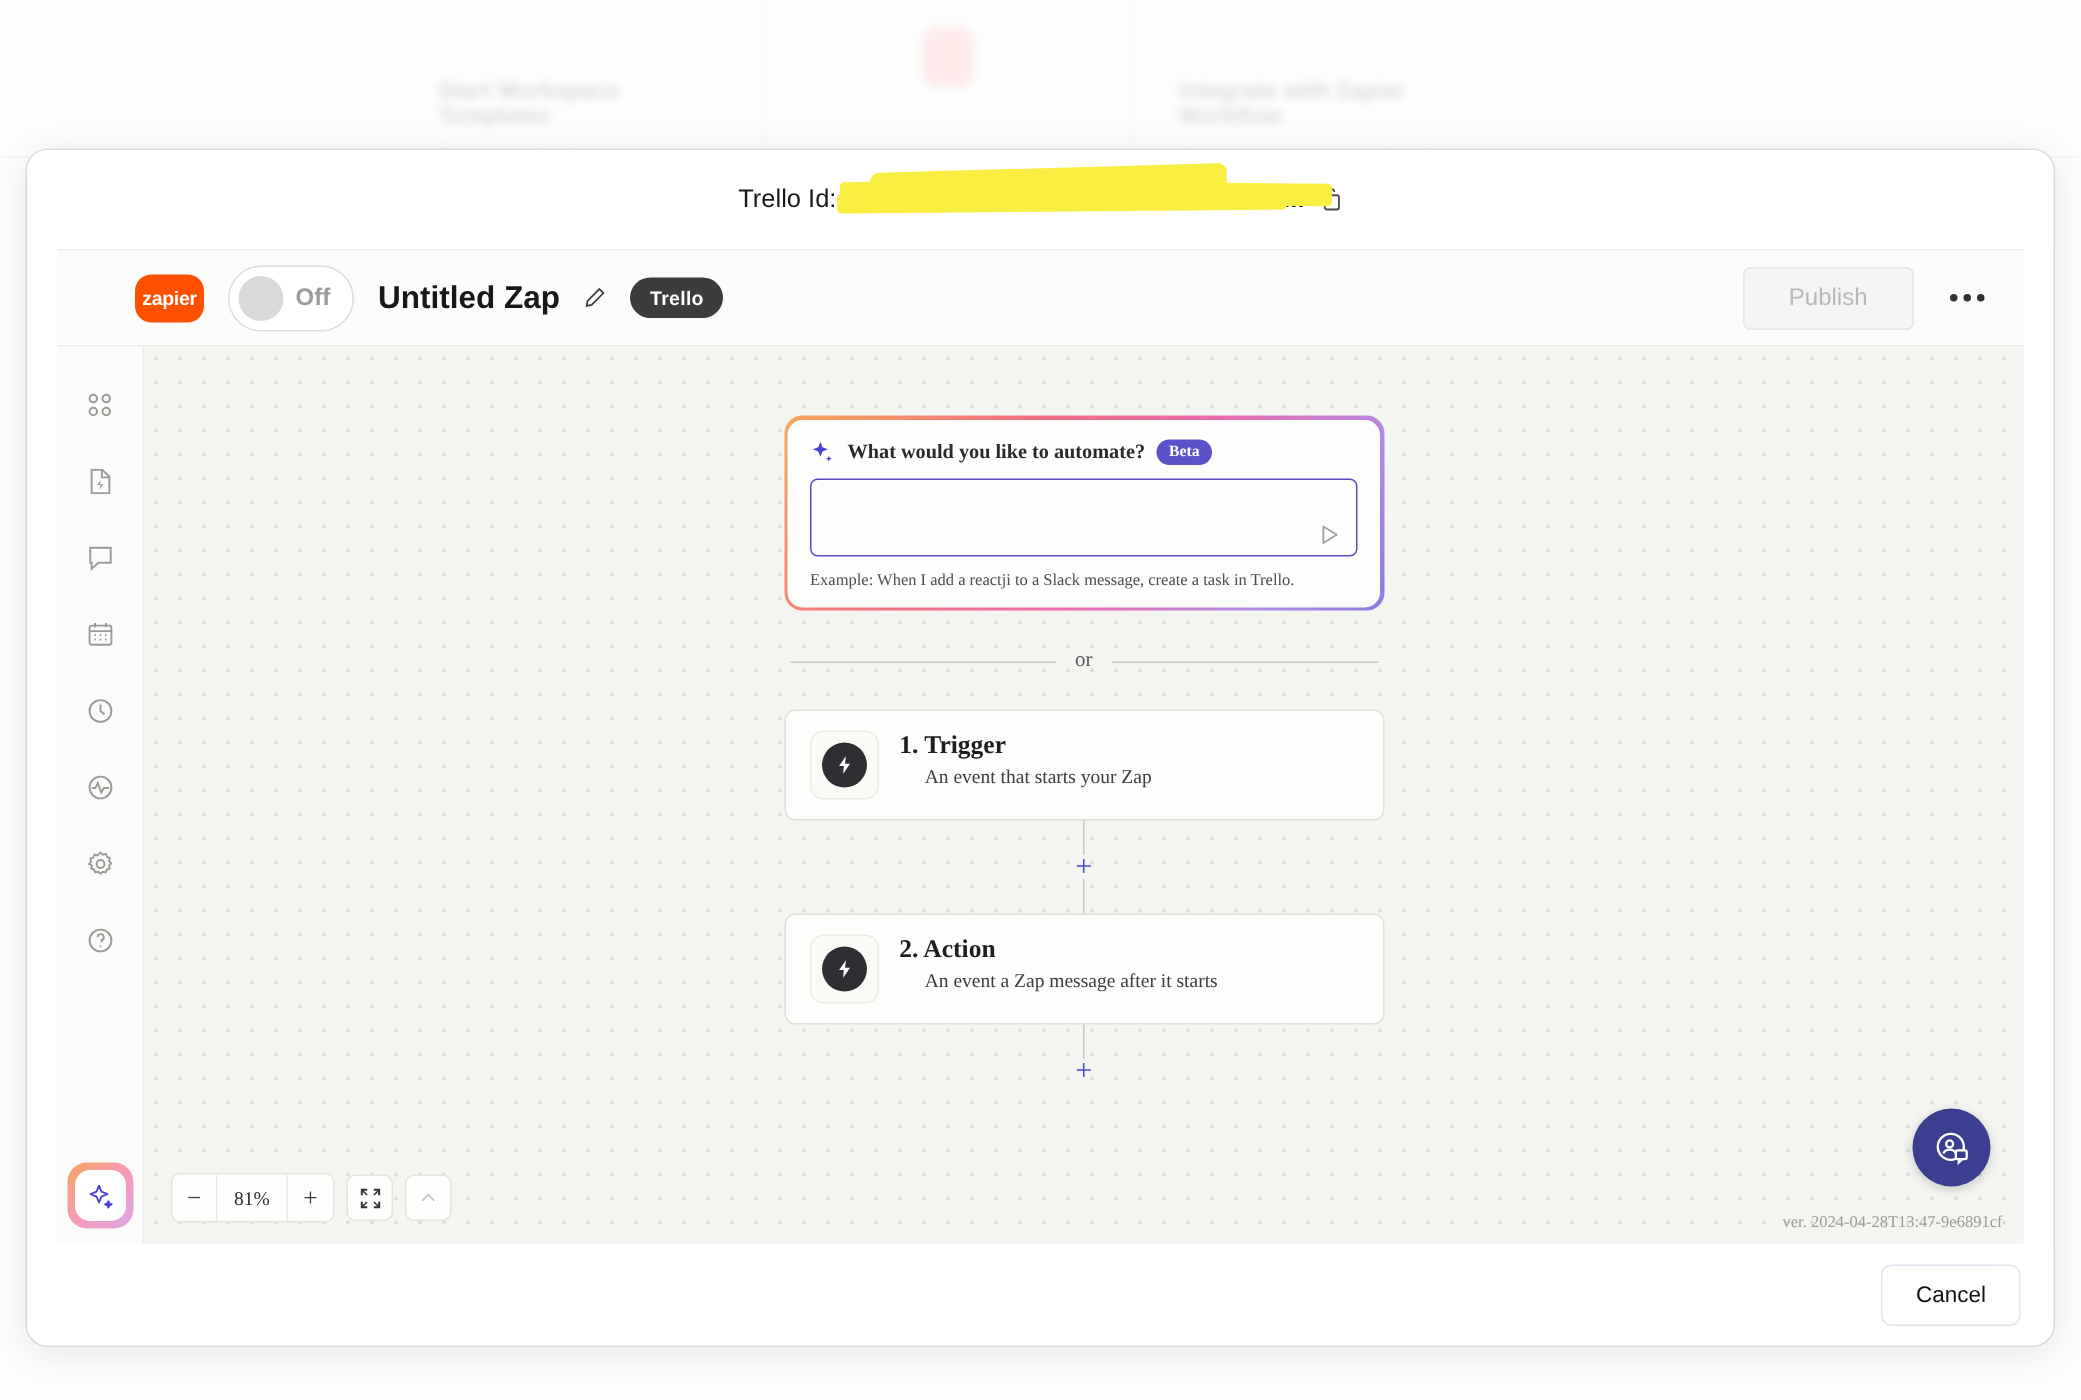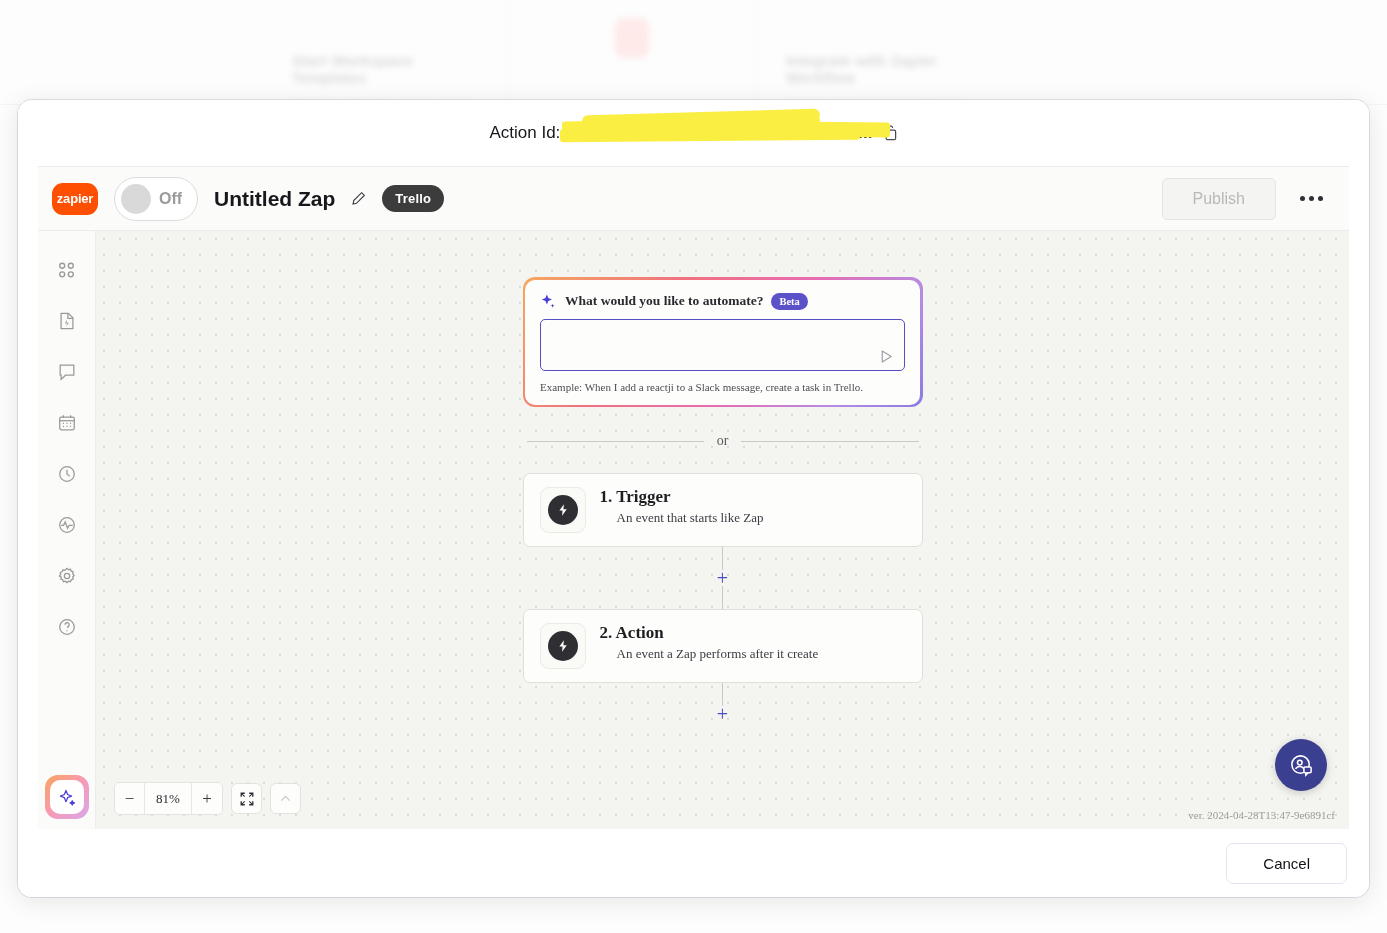--- a/index.html
+++ b/index.html
@@ -87,21 +87,21 @@
     height: 64px; flex: 0 0 64px;
     display: flex; align-items: center; gap: 16px;
     padding: 0 18px 0 14px;
     background: #fbfbfa;
     border-bottom: 1px solid #ececea;
   }
   .zapier-logo {
     width: 46px; height: 32px; border-radius: 11px;
     background: #ff4f00; color: #fff;
     display: flex; align-items: center; justify-content: center;
-    font-size: 13px; font-weight: 700; letter-spacing: -.2px;
+    font-size: 13px; font-weight: 700; letter-spacing: -.2px; margin-left: 38px;
   }
   .toggle {
     width: 84px; height: 44px; border-radius: 24px;
     border: 1.5px solid #dcdcdc; background: #fff;
     display: flex; align-items: center; gap: 8px; padding: 0 6px;
     cursor: pointer;
   }
   .toggle-knob { width: 30px; height: 30px; border-radius: 50%; background: #d9d9d9; }
   .toggle-label { font-size: 16px; font-weight: 700; color: #9b9b9b; }
   .zap-title { font-size: 21px; font-weight: 700; color: #17171c; }
@@ -240,21 +240,21 @@
 
   
   .modal-foot {
     height: 68px; flex: 0 0 68px;
     display: flex; align-items: center; justify-content: flex-end;
     padding: 0 22px;
     background: #fff;
   }
   .cancel-btn {
     background: #fff; border: 1px solid #e2e4ef; color: #111118;
-    font-size: 15px; padding: 11px 36px; border-radius: 7px; cursor: pointer;
+    font-size: 15px; padding: 11px 22px; border-radius: 7px; cursor: pointer;
   }
 </style>
 </head>
 <body>
 
 <div class="bg-page">
   <div class="bg-cards">
     <div class="bg-card">
       <h4>Start Workspace Templates</h4>
       <p>Browse and pick a ready-made workspace to begin.</p>
@@ -276,21 +276,21 @@
 
   <div class="modal-close">
     <svg width="15" height="15" viewBox="0 0 15 15" fill="none" stroke="currentColor" stroke-width="1.3">
       <line x1="2" y1="2" x2="13" y2="13"></line>
         <line x1="13" y1="2" x2="2" y2="13"></line>
     </svg>
   </div>
 
   <div class="modal-head">
     <div class="chatbot-id-wrap">
-      <span class="chatbot-label">Action Id:</span>
+      <span class="chatbot-label">Trello Id:</span>
       <span class="chatbot-value">
         <span>720532...-65c4-46aa-b4..-bed22014b...</span>
         <span class="hl hl1"></span>
         <span class="hl hl2"></span>
         <span class="hl hl3"></span>
         <span class="hl hl4"></span>
       </span>
       <span class="copy-icon">
         <svg width="17" height="17" viewBox="0 0 18 18" fill="none" stroke="currentColor" stroke-width="1.3">
           <rect x="5.5" y="5.5" width="10" height="10" rx="1.6"></rect>
@@ -433,41 +433,41 @@
           <div class="step">
             <div class="step-icon">
               <span class="bolt-circle">
                 <svg width="14" height="14" viewBox="0 0 14 14" fill="currentColor">
                   <path d="M7.9 1.2L3.4 7.6h3.1L6.1 12.8l4.6-6.6H7.4z"></path>
                 </svg>
               </span>
             </div>
             <div>
               <div class="step-title">1. Trigger</div>
-              <div class="step-sub">An event that starts like Zap</div>
+              <div class="step-sub">An event that starts your Zap</div>
             </div>
           </div>
 
           <div class="connector">
             <span class="conn-line"></span>
             <span class="plus-btn">+</span>
             <span class="conn-line"></span>
           </div>
 
           <div class="step">
             <div class="step-icon">
               <span class="bolt-circle">
                 <svg width="14" height="14" viewBox="0 0 14 14" fill="currentColor">
                   <path d="M7.9 1.2L3.4 7.6h3.1L6.1 12.8l4.6-6.6H7.4z"></path>
                 </svg>
               </span>
             </div>
             <div>
               <div class="step-title">2. Action</div>
-              <div class="step-sub">An event a Zap performs after it create</div>
+              <div class="step-sub">An event a Zap message after it starts</div>
             </div>
           </div>
 
           <div class="connector">
             <span class="conn-line"></span>
             <span class="plus-btn">+</span>
           </div>
 
         </div>
 

